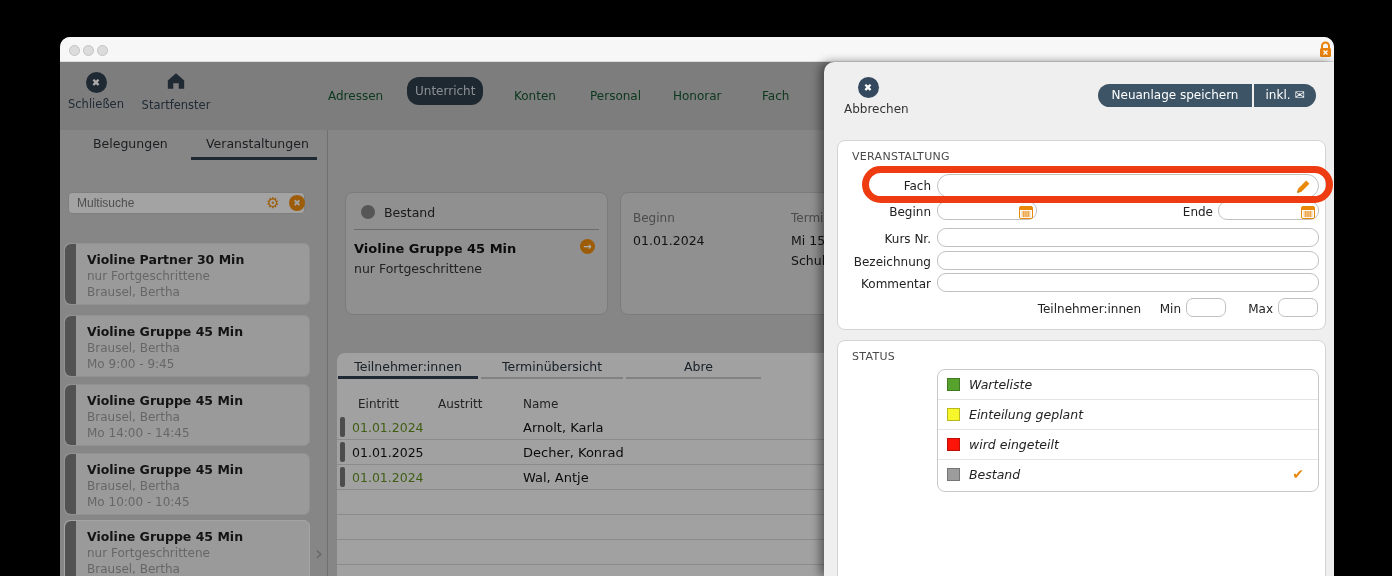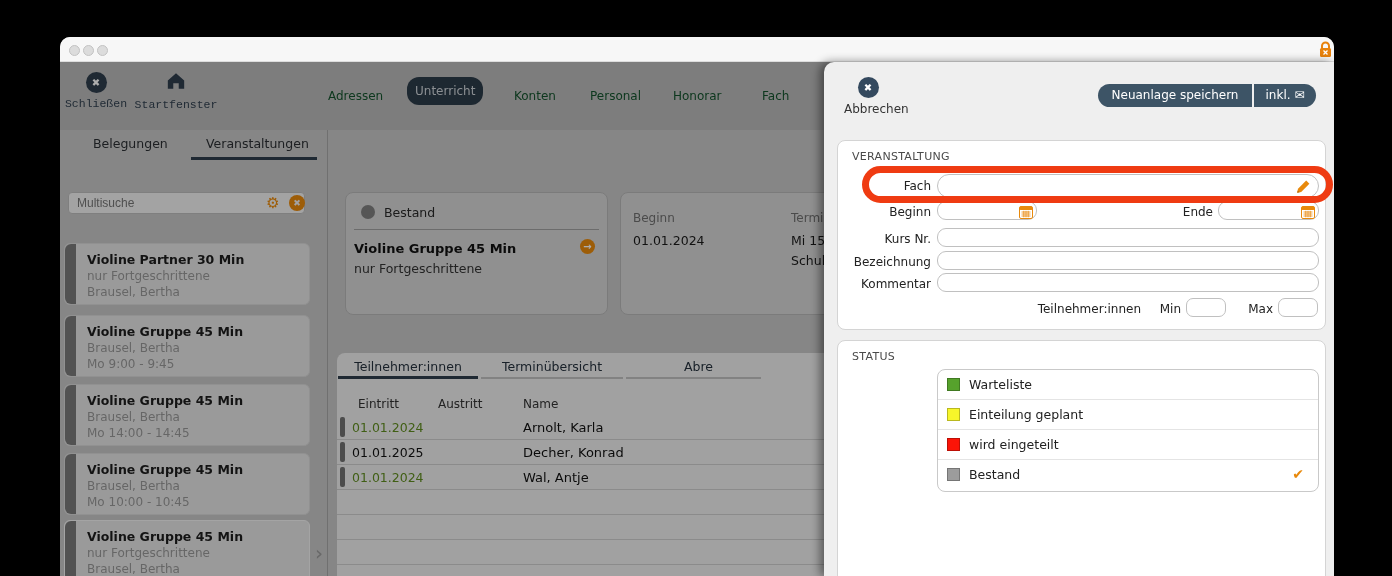--- a/index.html
+++ b/index.html
@@ -16,21 +16,21 @@
   #titlebar { position:absolute; left:0; top:0; right:0; height:25px; background:#f7f7f7;
     border-bottom:1px solid #ddd; }
   .tlight { position:absolute; top:8px; width:11px; height:11px; border-radius:50%;
     background:#dcdcdc; border:1px solid #c2c2c2; }
 
   
   #base { position:absolute; left:0; top:25px; right:0; bottom:0; background:#c6c6c6; }
 
   #toolbar { position:absolute; left:0; top:0; right:0; height:68px; background:#b9b9b9; }
   .tool-act { position:absolute; top:9px; width:90px; text-align:center; color:#2e3d4c; cursor:default; }
-  .tool-act .lbl { display:block; margin-top:4px; font-size:11.5px; color:#31404f;font-family:Liberation Mono, monospace; }
+  .tool-act .lbl { display:block; margin-top:4px; font-size:11.5px; color:#31404f; }
   .tool-tab { position:absolute; top:21px; font-size:12px; color:#14532d; padding:6px 14px; }
   .tool-tab.active { background:#2c3b49; color:#cdd3d8; border-radius:12px; top:15px; padding:7px 8px; }
 
   
   #side-tabs { position:absolute; left:0; top:68px; width:267px; height:30px; }
   .side-tab { position:absolute; top:6px; font-size:12.5px; color:#2b2f33; }
   .side-underline { position:absolute; left:131px; top:27px; width:126px; height:3px; background:#2e3d4c; }
   #vdivider { position:absolute; left:267px; top:68px; width:1px; bottom:0; background:#a6a6a6; }
 
   #multisuche { position:absolute; left:8px; top:130px; width:237px; height:22px;
@@ -107,21 +107,21 @@
     padding:0 6px; color:#222; }
   .r12 { border-radius:12px; } .r9 { border-radius:9px; } .r7 { border-radius:7px; }
 
   .cal-ico, .pencil-ico { position:absolute; z-index:3; }
 
   #status-list { position:absolute; left:99px; top:28px; width:382px; height:123px;
     background:#fff; border:1px solid #c9c9c9; border-radius:8px; }
   .st-row { position:absolute; left:0; right:0; height:30px; border-bottom:1px solid #e4e4e4; }
   .st-row:last-child { border-bottom:none; }
   .st-sq { position:absolute; left:9px; top:8px; width:13px; height:13px; border:1px solid rgba(0,0,0,.25); }
-  .st-lbl { position:absolute; left:31px; top:7px; font-size:12.5px; color:#222; }
+  .st-lbl { position:absolute; left:31px; top:7px; font-size:12.5px; color:#222;font-style:italic; }
   .st-check { position:absolute; right:14px; top:6px; font-size:14px; color:#e8890c; font-weight:bold; }
 
   
   #annotation { position:absolute; left:862px; top:166px; width:471px; height:37px;
     border:7px solid #ef3b12; border-radius:26px; z-index:50; pointer-events:none; }
 
   
   #lock { position:absolute; left:1258px; top:3px; z-index:6; }
 </style>
 </head>

